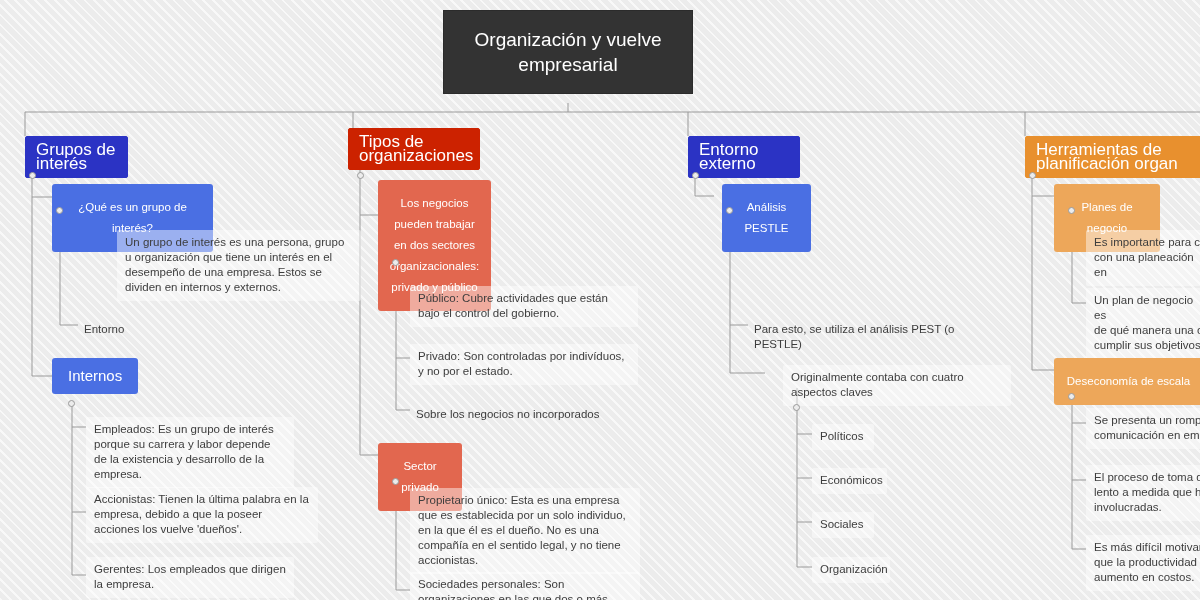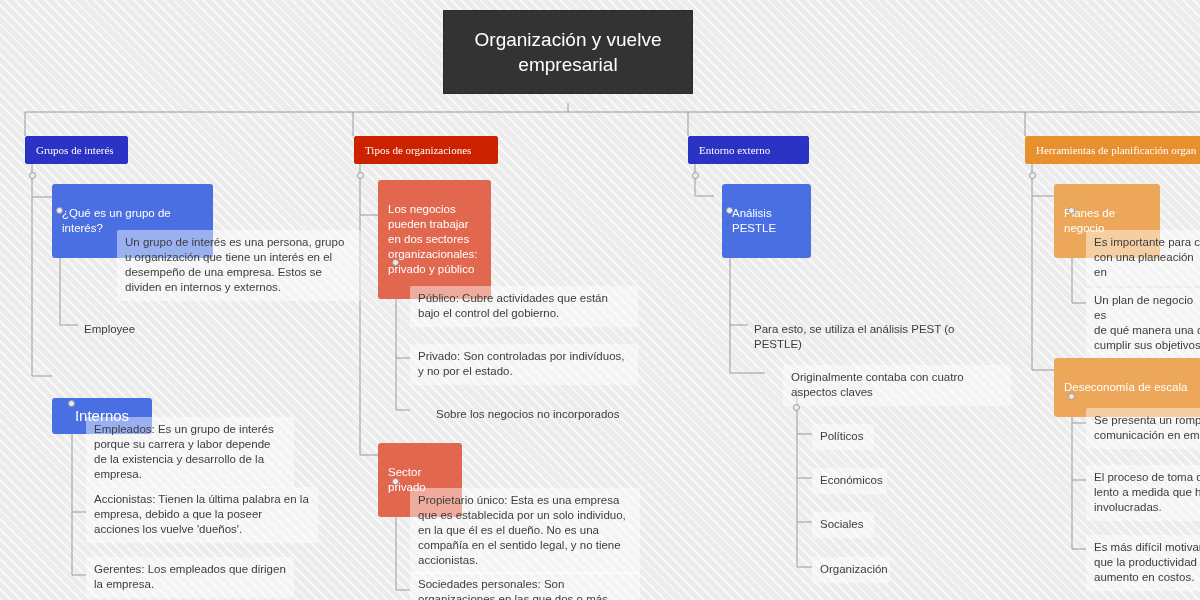--- a/index.html
+++ b/index.html
@@ -44,38 +44,37 @@
     color: #ffffff;
     font-size: 19px;
     line-height: 25px;
     text-align: center;
     padding: 16px 18px;
     border: 1px solid #2b2b2b;
   }
   
   .lvl1 {
     color: #ffffff;
-    font-size: 11px;
+    font-size: 17px;
     line-height: 14px;
     padding: 6px 10px;
     border-radius: 2px;
     text-align: left;
-    font-family: Liberation Serif, serif;
   }
   .lvl1.blue   { background: #2b33c4; border: 1px solid #2b33c4; }
   .lvl1.red    { background: #cc2200; border: 1px solid #cc2200; }
   .lvl1.orange { background: #e8902e; border: 1px solid #e8902e; }
   
   .lvl2 {
     color: #ffffff;
     font-size: 11.5px;
-    line-height: 15px;
-    padding: 22px 10px;
+    line-height: 21px;
+    padding: 13px 10px;
     border-radius: 3px;
-    text-align: left;
+    text-align: center;
   }
   .lvl2.blue-l  { background: #4a6fe3; }
   .lvl2.red-l   { background: #e2674f; }
   .lvl2.org-l   { background: #eda75a; }
   .lvl2.big {
     font-size: 15px;
     line-height: 20px;
     padding: 8px 16px;
     background: #4a6fe3;
     border-radius: 3px;
@@ -166,46 +165,46 @@
 
   <div class="node root" style="left:443px; top:10px; width:250px;">Organización y vuelve empresarial</div>
 
   <div class="node lvl1 blue" style="left:25px; top:136px; width:103px;">Grupos de interés</div>
   <div class="dot" style="left:29px; top:172px;"></div>
 
   <div class="node lvl2 blue-l" style="left:52px; top:184px; width:161px;">¿Qué es un grupo de interés?</div>
   <div class="dot" style="left:56px; top:207px;"></div>
 
   <div class="node leaf" style="left:70px; top:230px; width:244px;margin-left:47px;">Un grupo de interés es una persona, grupo u organización que tiene un interés en el desempeño de una empresa. Estos se dividen en internos y externos.</div>
-  <div class="node leaf plain" style="left:78px; top:317px; width:200px;">Employee</div>
-
-  <div class="node lvl2 big" style="left:52px; top:358px; width:100px; text-align:center;margin-top:40px;">Internos</div>
+  <div class="node leaf plain" style="left:78px; top:317px; width:200px;">Entorno</div>
+
+  <div class="node lvl2 big" style="left:52px; top:358px; width:86px; text-align:left;">Internos</div>
   <div class="dot" style="left:68px; top:400px;"></div>
 
   <div class="node leaf" style="left:86px; top:487px; width:232px;">Accionistas: Tienen la última palabra en la empresa, debido a que la poseer acciones los vuelve 'dueños'.</div>
   <div class="node leaf" style="left:86px; top:417px; width:208px;">Empleados: Es un grupo de interés porque su carrera y labor depende de la existencia y desarrollo de la empresa.</div>
   <div class="node leaf" style="left:86px; top:557px; width:208px;">Gerentes: Los empleados que dirigen la empresa.</div>
 
-  <div class="node lvl1 red" style="left:348px; top:136px; width:144px;margin-left:6px;">Tipos de organizaciones</div>
+  <div class="node lvl1 red" style="left:348px; top:128px; width:132px;">Tipos de organizaciones</div>
   <div class="dot" style="left:357px; top:172px;"></div>
 
   <div class="node lvl2 red-l" style="left:378px; top:180px; width:113px;">Los negocios pueden trabajar en dos sectores organizacionales: privado y público</div>
   <div class="dot" style="left:392px; top:259px;"></div>
 
   <div class="node leaf" style="left:410px; top:286px; width:228px;">Público: Cubre actividades que están bajo el control del gobierno.</div>
   <div class="node leaf" style="left:410px; top:344px; width:228px;">Privado: Son controladas por indivíduos, y no por el estado.</div>
-  <div class="node leaf plain" style="left:410px; top:402px; width:200px;margin-left:20px;">Sobre los negocios no incorporados</div>
+  <div class="node leaf plain" style="left:410px; top:402px; width:200px;">Sobre los negocios no incorporados</div>
 
   <div class="node lvl2 red-l" style="left:378px; top:443px; width:84px;">Sector privado</div>
   <div class="dot" style="left:392px; top:478px;"></div>
 
   <div class="node leaf" style="left:410px; top:488px; width:230px;">Propietario único: Esta es una empresa que es establecida por un solo individuo, en la que él es el dueño. No es una compañía en el sentido legal, y no tiene accionistas.</div>
   <div class="node leaf" style="left:410px; top:572px; width:230px;">Sociedades personales: Son organizaciones en las que dos o más individuos deciden trabajar</div>
 
-  <div class="node lvl1 blue" style="left:688px; top:136px; width:121px;">Entorno externo</div>
+  <div class="node lvl1 blue" style="left:688px; top:136px; width:112px;">Entorno externo</div>
   <div class="dot" style="left:692px; top:172px;"></div>
 
   <div class="node lvl2 blue-l" style="left:722px; top:184px; width:89px;">Análisis PESTLE</div>
   <div class="dot" style="left:726px; top:207px;"></div>
 
   <div class="node leaf plain" style="left:748px; top:317px; width:245px;">Para esto, se utiliza el análisis PEST (o PESTLE)</div>
 
   <div class="node leaf" style="left:783px; top:365px; width:228px;">Originalmente contaba con cuatro aspectos claves</div>
   <div class="dot" style="left:793px; top:404px;"></div>
 

